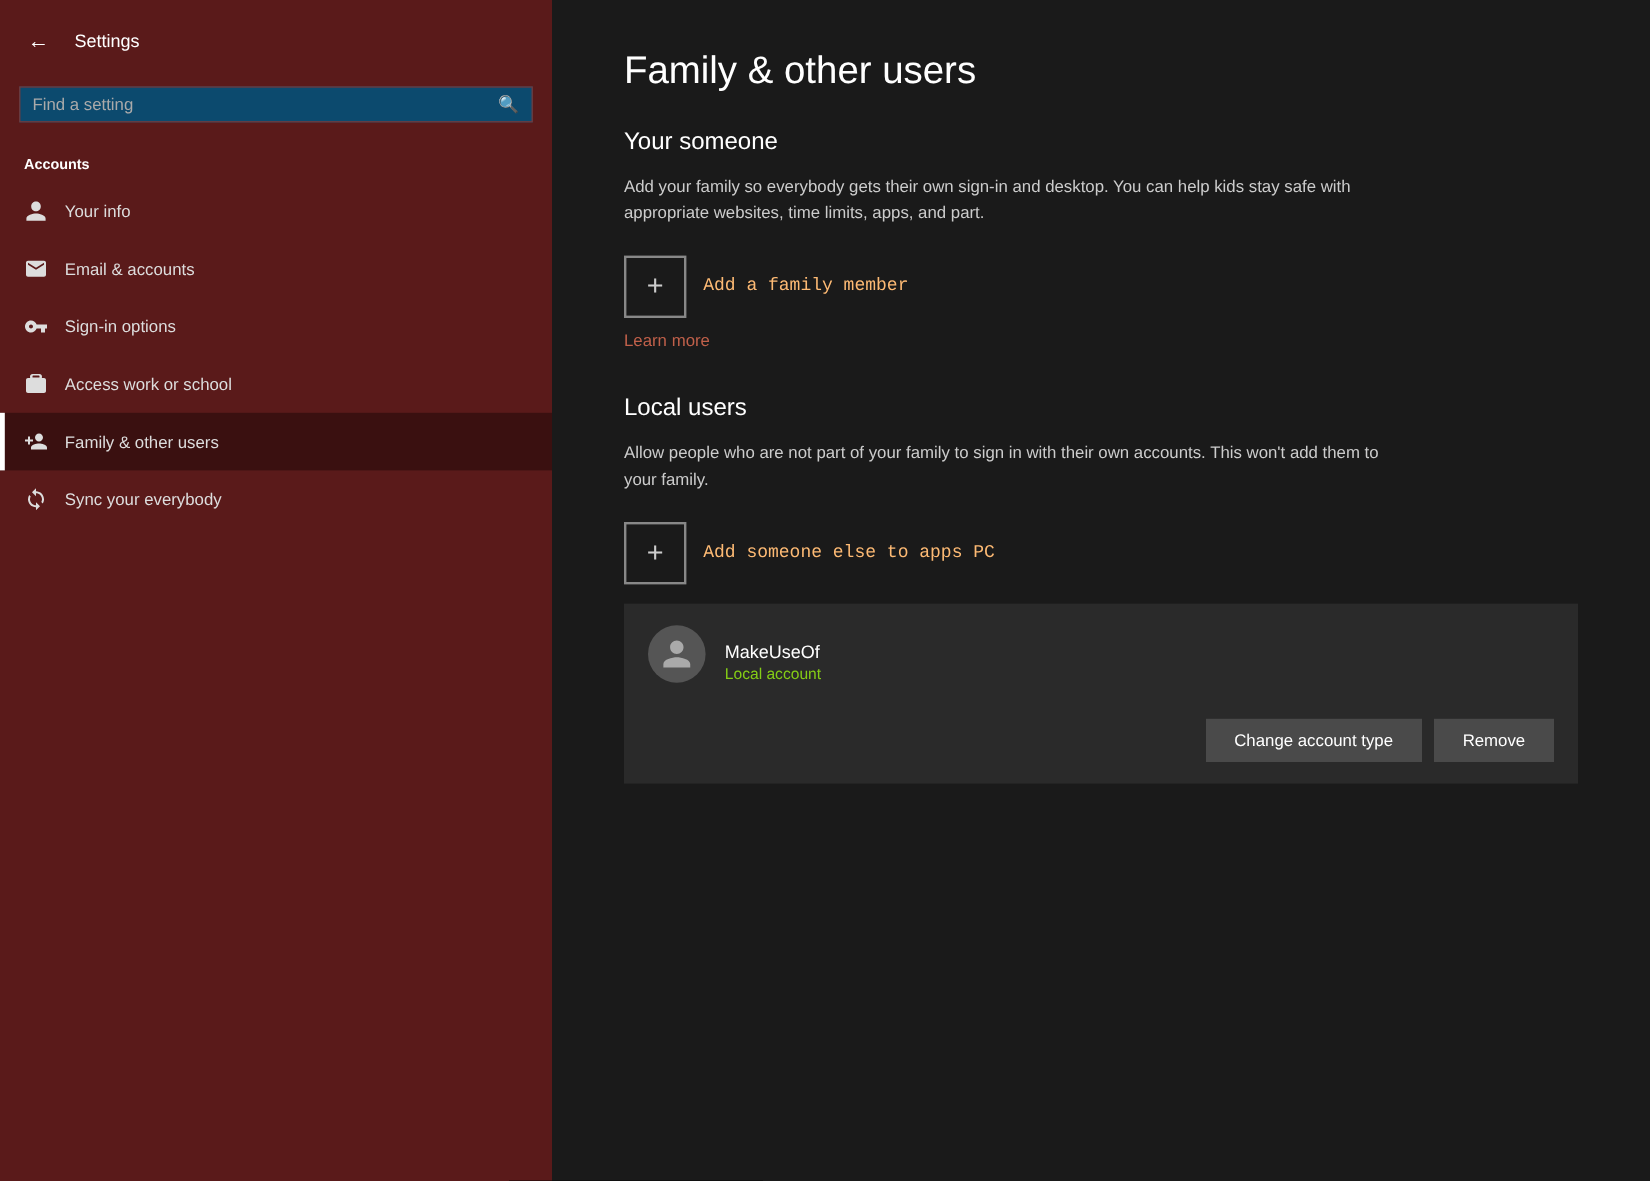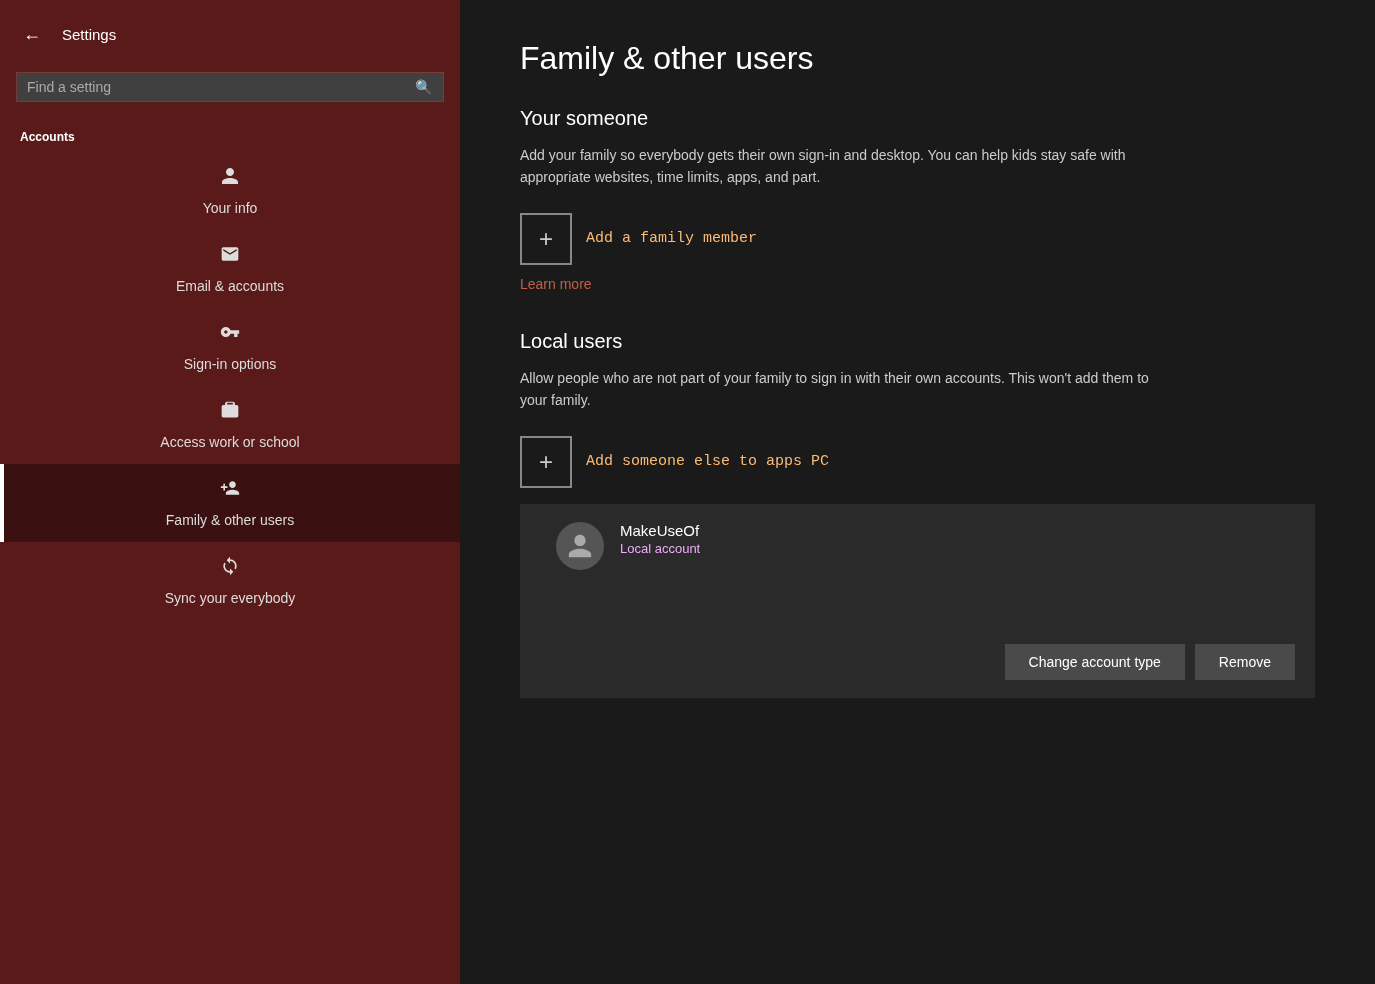--- a/index.html
+++ b/index.html
@@ -47,21 +47,21 @@
     .sidebar-title {
       font-size: 15px;
       font-weight: 400;
       color: #fff;
     }
 
     .search-box {
       margin: 4px 16px 16px 16px;
       display: flex;
       align-items: center;
-      background: #404040;
+      background: #0c4a6e;
       border: 1px solid #7a3a3a;
       padding: 6px 10px;
       gap: 8px;
     }
 
     .search-box input {
       background: none;
       border: none;
       outline: none;
       color: #ccc;
@@ -89,21 +89,20 @@
 
     .nav-item {
       display: flex;
       align-items: center;
       padding: 14px 20px;
       gap: 14px;
       cursor: pointer;
       color: #ddd;
       font-size: 14px;
       position: relative;
-      flex-direction: column;
     }
 
     .nav-item.active {
       background: rgba(0,0,0,0.35);
     }
 
     .nav-item.active::before {
       content: '';
       position: absolute;
       left: 0;
@@ -194,24 +193,23 @@
       margin-top: 10px;
     }
 
     .user-card {
       background: #2a2a2a;
       margin-top: 16px;
     }
 
     .user-card-top {
       display: flex;
-      align-items: flex-start;
+      align-items: flex-end;
       padding: 18px 20px;
       gap: 16px;
-      margin-left: 16px;
     }
 
     .user-avatar {
       width: 48px;
       height: 48px;
       border-radius: 50%;
       background: #555;
       display: flex;
       align-items: center;
       justify-content: center;
@@ -225,40 +223,39 @@
     }
 
     .user-info-name {
       font-size: 15px;
       color: #fff;
       font-weight: 400;
     }
 
     .user-info-type {
       font-size: 13px;
-      color: #f0abfc;
+      color: #84cc16;
       margin-top: 2px;
     }
 
     .user-card-actions {
       display: flex;
       justify-content: flex-end;
       padding: 12px 20px 18px 20px;
       gap: 10px;
     }
 
     .action-btn {
       background: #4a4a4a;
       border: none;
       color: #fff;
       font-size: 14px;
       padding: 10px 24px;
       cursor: pointer;
       font-family: 'Segoe UI', sans-serif;
-      margin-top: 44px;
     }
   </style>
 </head>
 <body>
 
 <div class="sidebar">
   <div class="sidebar-header">
     <button class="back-btn">
       <span>←</span>
     </button>

